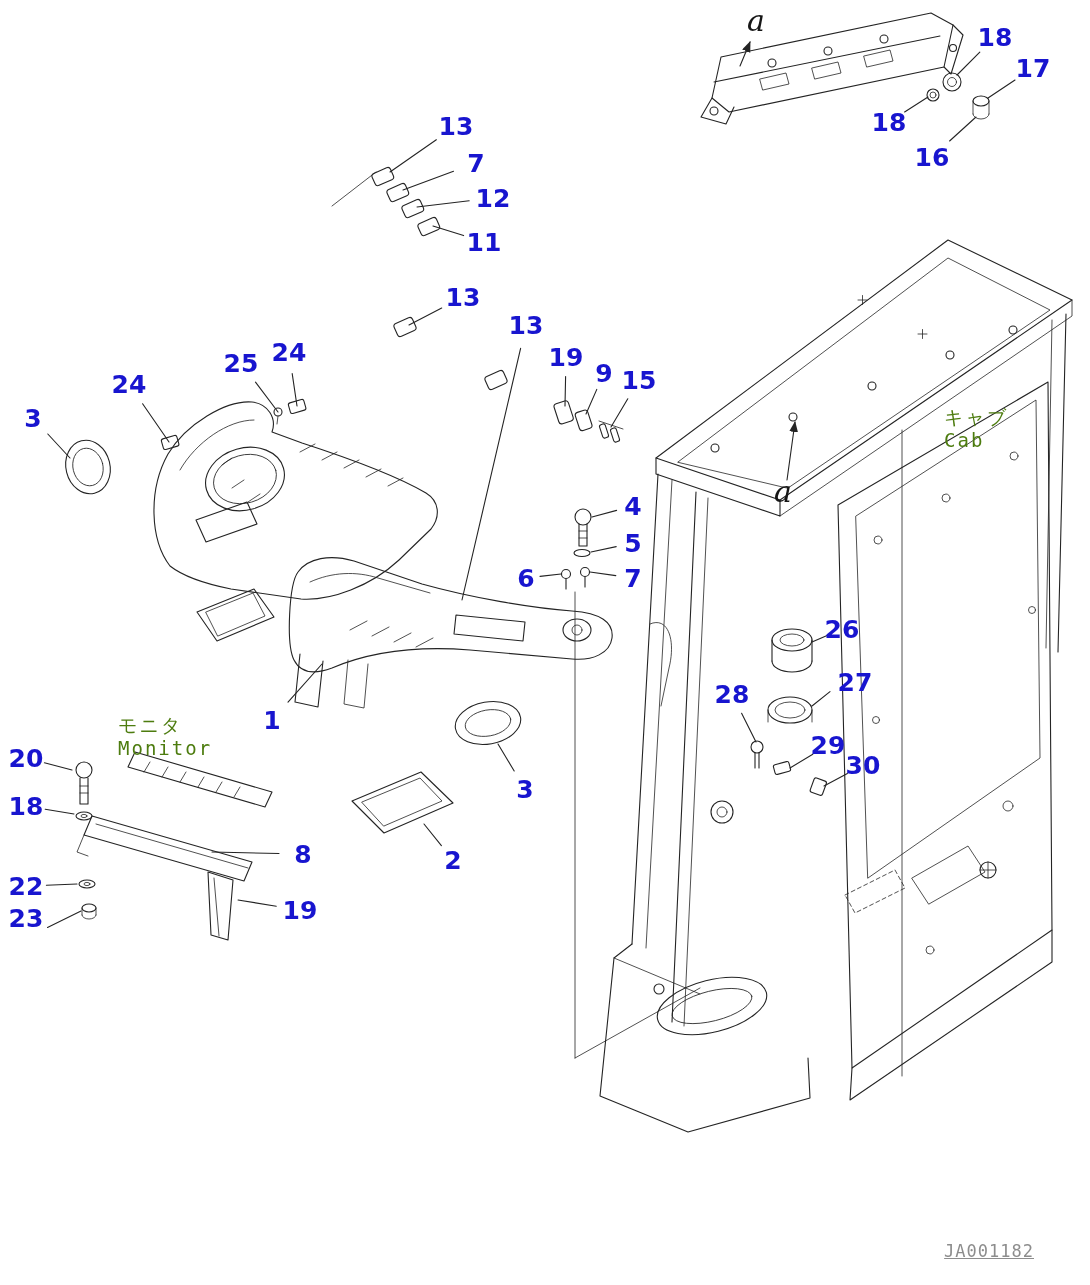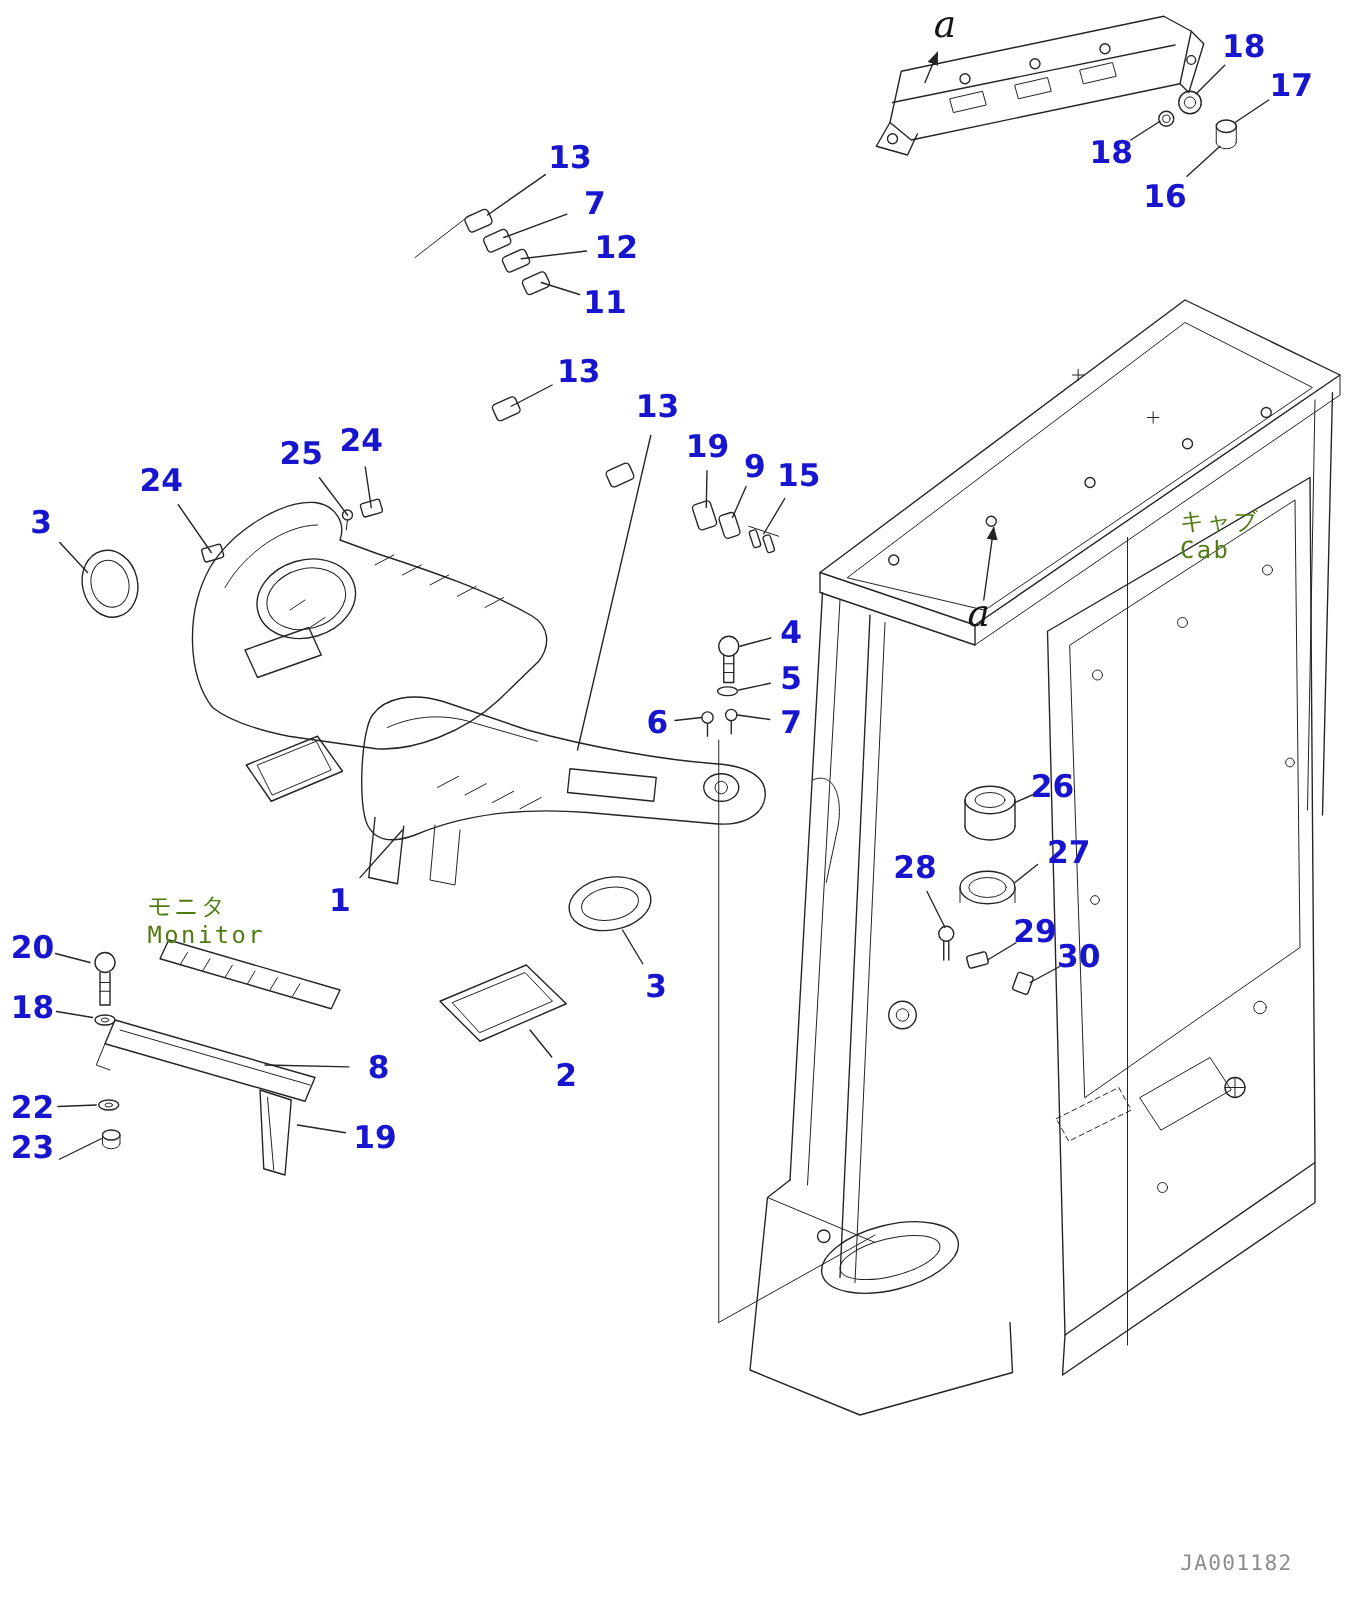--- a/index.html
+++ b/index.html
@@ -46,20 +46,21 @@
     margin-top: 32px;
   }
   .drawing-number {
     position: absolute;
     right: 56px;
     bottom: 24px;
     color: #8d8d8d;
     font-family: "DejaVu Sans Mono", monospace;
     font-size: 17px;
     letter-spacing: 1px;
+    text-decoration: underline;
   }
 </style>
 </head>
 <body>
 
 <div class="stage">
 
   <svg id="art" class="art" width="1090" height="1285" viewBox="0 0 1090 1285" xmlns="http://www.w3.org/2000/svg">
     <defs>
       <marker id="ah" markerWidth="12" markerHeight="10" refX="9" refY="4" orient="auto">

